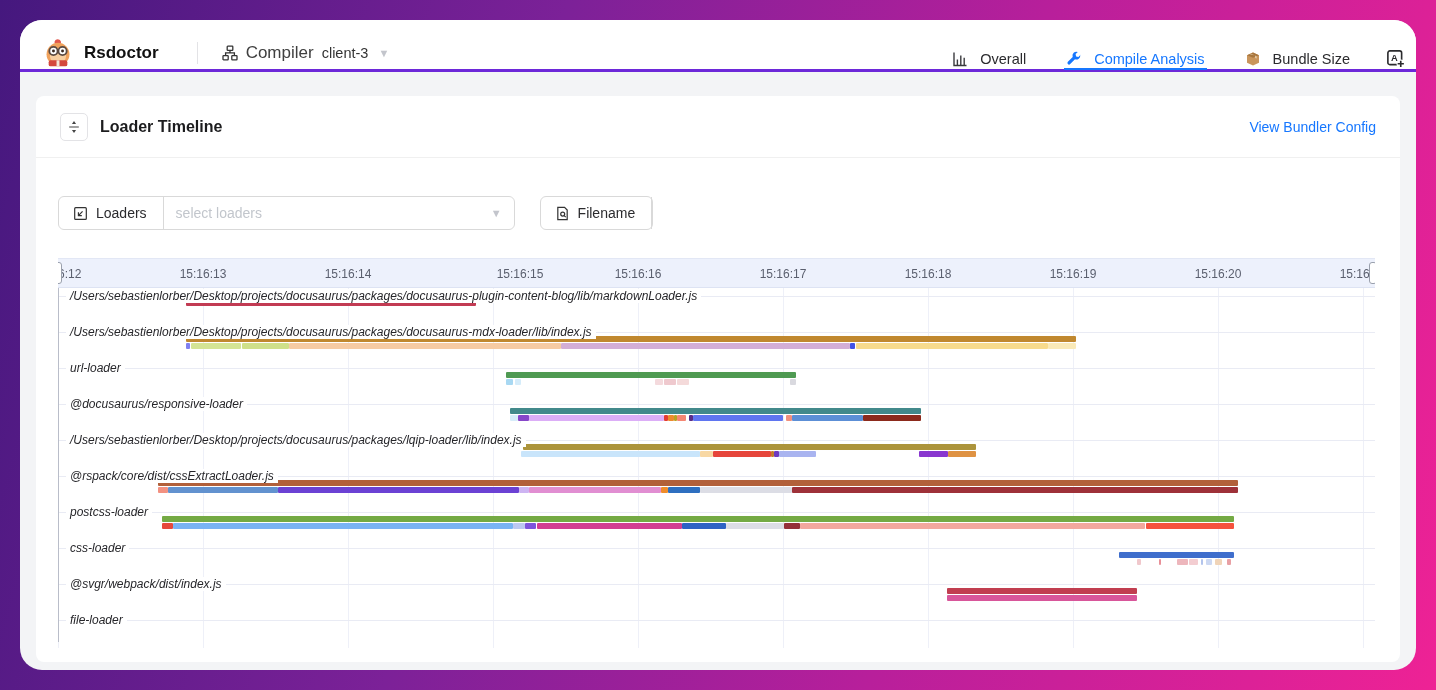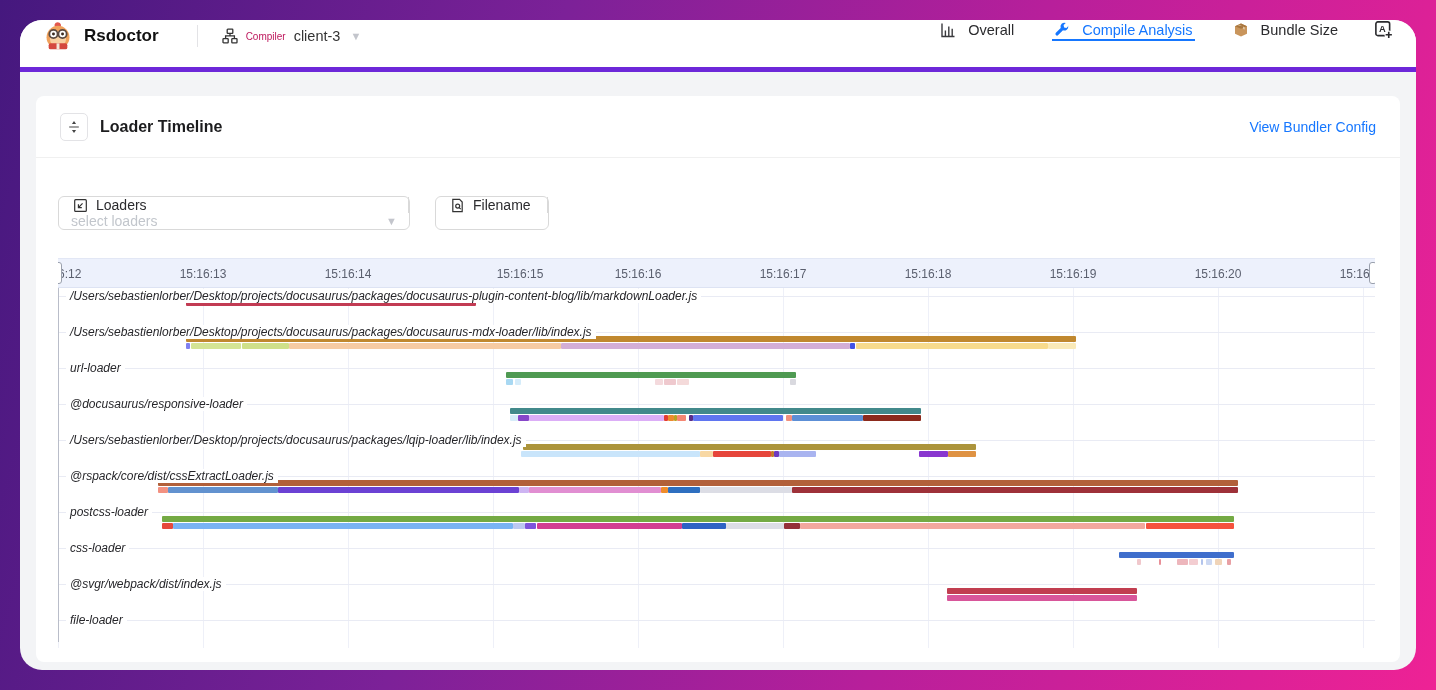--- a/index.html
+++ b/index.html
@@ -7,28 +7,28 @@
   body {
     font-family: "Liberation Sans", sans-serif;
     background: linear-gradient(105deg, #45187e 0%, #7c2198 35%, #b81f9b 65%, #ee2295 100%);
   }
   .window {
     position:absolute; left:20px; top:20px; width:1396px; height:650px;
     background:#f3f4f6; border-radius:22px; overflow:hidden;
   }
   
   .hdr {
-    height:52px; background:#fff; border-bottom:5px solid #6d28d9;
-    display:flex; align-items:flex-start; padding:0 22px 0 22px;
+    height:52px; background:#fff; border-bottom:3px solid #6d28d9;
+    display:flex; align-items:flex-end; padding:0 10px 0 22px;
   }
   .hdr-left { display:flex; align-items:center; gap:10px; }
   .brand { font-size:17px; font-weight:bold; color:#111; margin-right:14px; }
   .hdr-divider { width:1px; height:22px; background:#e3e3e6; margin:auto 14px; }
   .compiler { display:flex; align-items:center; gap:8px; cursor:pointer; }
-  .compiler-label { font-size:10px; color:#be185d; }
+  .compiler-label { font-size:17px; color:#404040; }
   .compiler-value { font-size:14.5px; color:#333; }
   .chev { color:#c3c5cc; font-size:11px; margin-left:2px; }
   .hdr-right { margin-left:auto; display:flex; align-items:stretch; gap:0; }
   .nav-item {
     display:flex; align-items:center; gap:12px; padding:0 20px;
     font-size:14.5px; color:#2b2b2e; cursor:pointer; position:relative;
   }
   .nav-item.active { color:#1677ff; }
   .nav-item.active::after {
     content:""; position:absolute; left:18px; right:18px; bottom:-1px; height:2px; background:#1677ff;
@@ -43,21 +43,21 @@
   }
   .collapse-btn {
     width:28px; height:28px; border:1px solid #e3e3e6; border-radius:5px; background:#fff;
     display:flex; align-items:center; justify-content:center; cursor:pointer; margin-right:12px;
   }
   .card-title { font-size:16px; font-weight:bold; color:#1c1c1e; }
   .card-link { margin-left:auto; font-size:14px; color:#1677ff; cursor:pointer; }
   .card-body { padding:38px 22px 0 22px; }
   
   .filters { display:flex; gap:25px; }
-  .fgroup { display:flex; height:34px; border:1px solid #d9d9d9; border-radius:6px; background:#fff;flex-direction:column; }
+  .fgroup { display:flex; height:34px; border:1px solid #d9d9d9; border-radius:6px; background:#fff; }
   .flabel {
     display:flex; align-items:center; gap:8px; padding:0 16px 0 14px;
     font-size:14px; color:#2b2b2e; border-right:1px solid #d9d9d9; white-space:nowrap;
   }
   .fselect { position:relative; display:flex; align-items:center; width:350px; padding:0 30px 0 12px; cursor:pointer; }
   .fselect .ph { font-size:14px; color:#c2c6cc; }
   .fselect .sel-chev { position:absolute; right:12px; color:#c3c5cc; font-size:11px; }
   .finput { width:249px; border:none; outline:none; padding:0 12px; font-size:14px; color:#333; border-radius:0 6px 6px 0; }
   .finput::placeholder { color:#d3d6da; }
   

